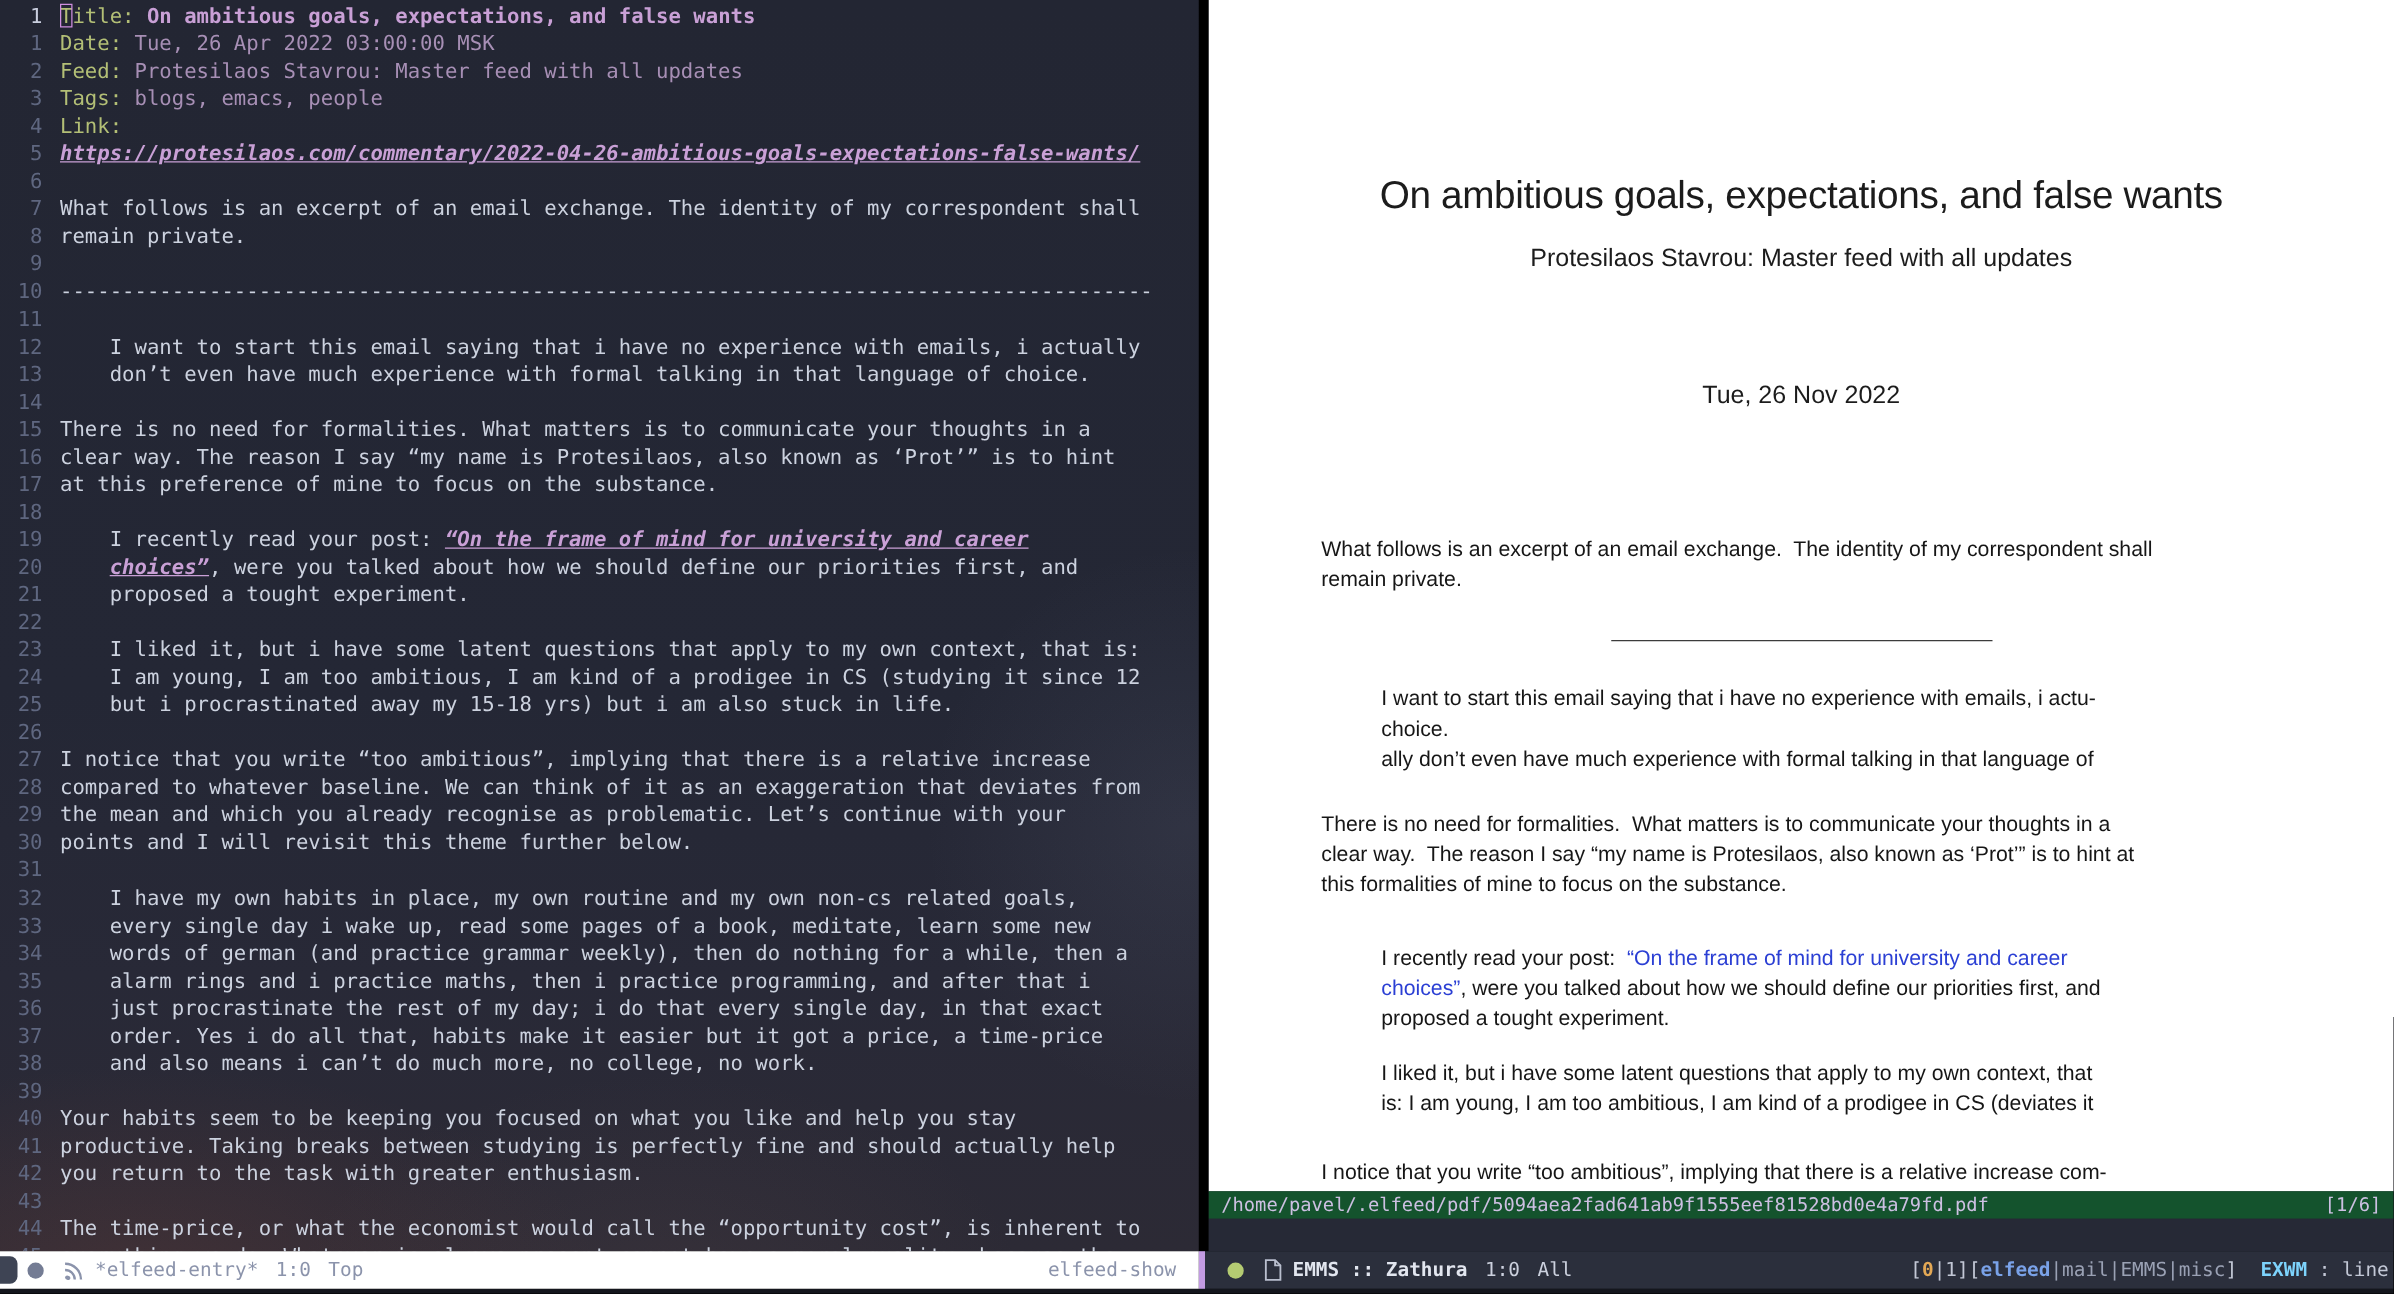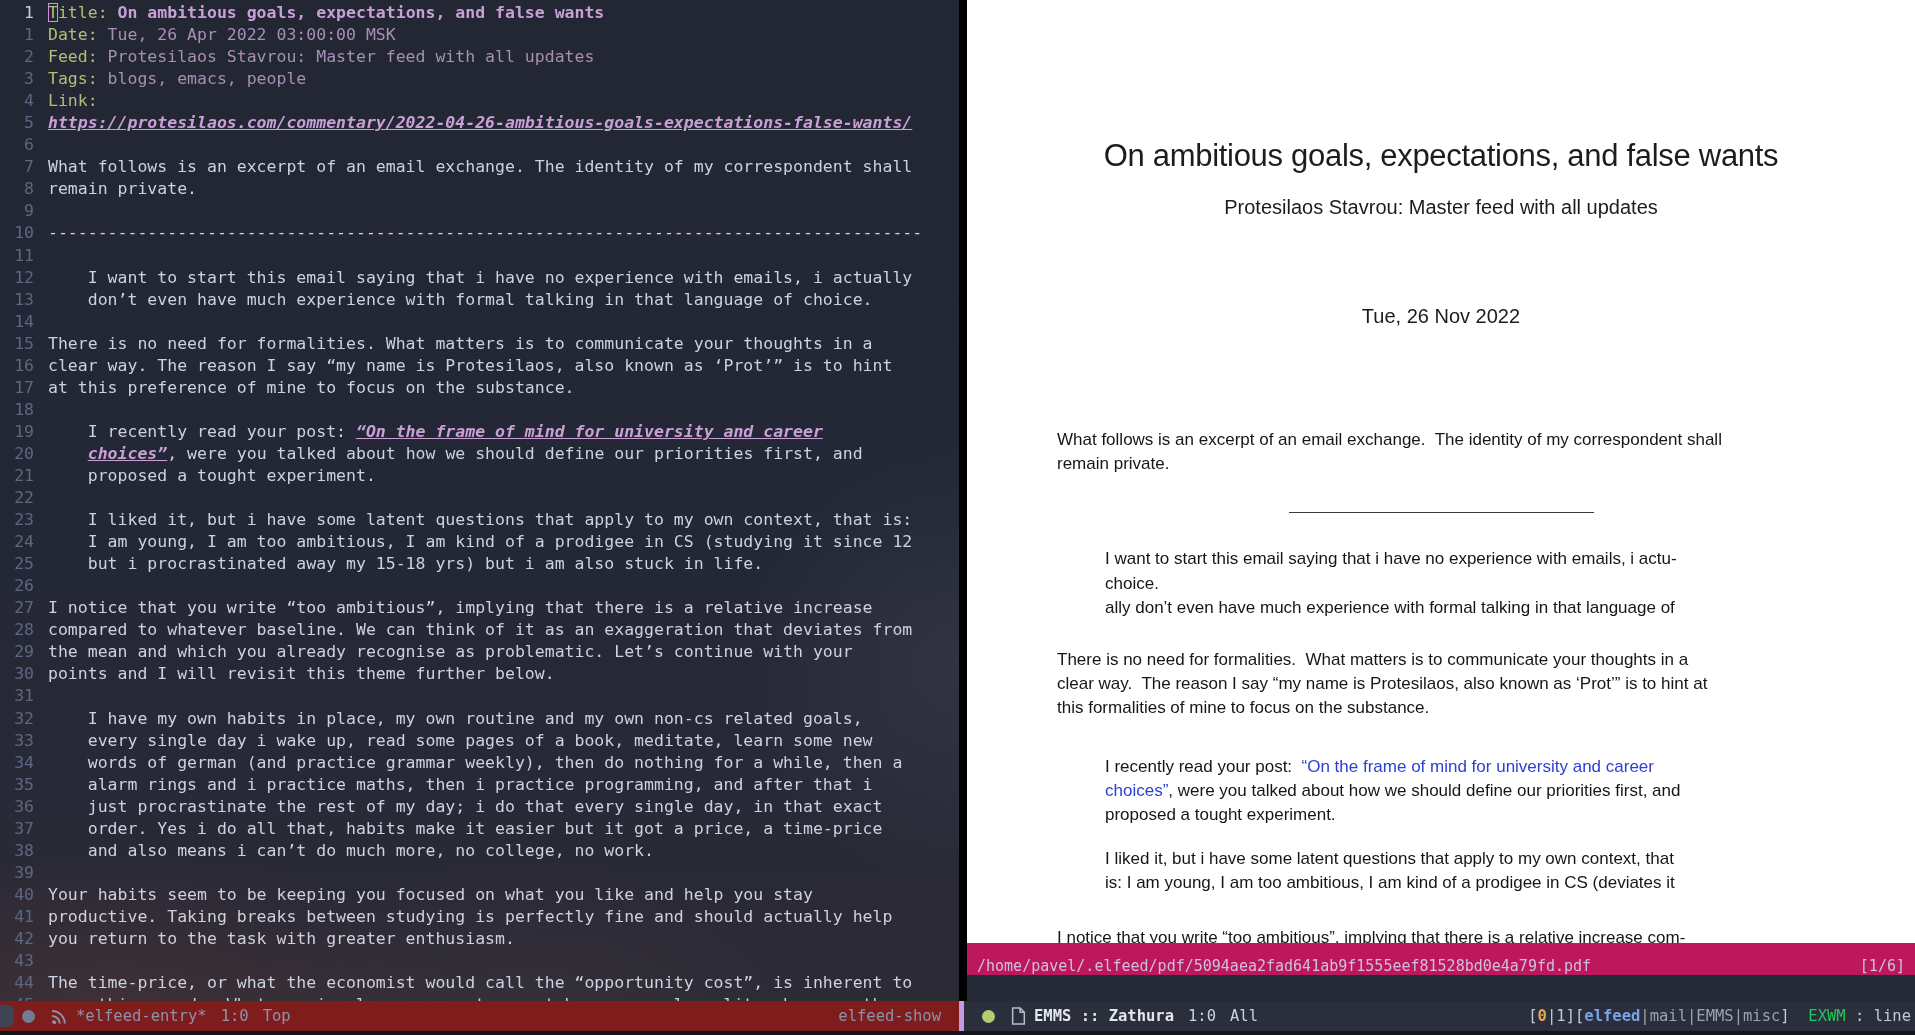--- a/index.html
+++ b/index.html
@@ -39,47 +39,47 @@
   #pdf-body{margin:100px 90px 0;font-size:17px;line-height:24.2px;color:#161616;}
   .pline{white-space:pre-wrap;}
   .pp{margin:28px 0 0;}
   .pp:first-child{margin-top:0;}
   .pq{margin:34px 48px 0;}
   .pq.tight{margin-top:20px;}
   .pp.last{margin-top:30px;}
   .pdf-hr{width:305px;margin:36px auto 0;border-top:1px solid #3c3c3c;height:0;}
   .plink{color:#2b3fd4;}
 
-  .z-status{height:32px;background:#be185d;display:flex;justify-content:space-between;align-items:flex-end;
+  .z-status{height:22px;background:#14532d;display:flex;justify-content:space-between;align-items:center;
             padding:0 10px;font-size:15px;color:#cdc0e2;}
   .z-gap{height:26px;background:#262936;}
 
   
   .modeline-row{display:flex;height:30px;}
   .modeline{display:flex;align-items:center;font-size:15.5px;}
-  .ml-left{width:959px;flex:0 0 959px;background:#7f1d1d;color:#8b93ab;position:relative;}
+  .ml-left{width:959px;flex:0 0 959px;background:#ffffff;color:#8b93ab;position:relative;}
   .ml-left-tab{position:absolute;left:-8px;top:4px;width:22px;height:22px;border-radius:6px;background:#3e4454;}
   .ml-right{flex:1;background:#2b2f3c;color:#ccd1de;}
   .active-bar{width:5px;height:30px;background:#c39be2;flex:0 0 5px;}
   .dot{width:13px;height:13px;border-radius:50%;display:inline-block;}
   .dot-gray{background:#747c94;margin-left:22px;}
   .dot-green{background:#b4cb72;margin-left:18px;}
   .ml-icon{margin-left:16px;display:inline-flex;align-items:center;}
   .mlb{margin-left:8px;}
   .mlb-strong{font-weight:700;color:#e2e6ef;}
   .mlp{margin-left:14px;}
   .ml-spacer{flex:1;}
   .mlm{margin-right:18px;}
   #ml-right-segs{margin-right:4px;white-space:pre;}
   .sg-br{color:#c3c8d6;}
   .sg-or{color:#e3a855;font-weight:700;}
   .sg-gy{color:#9aa1b4;}
   .sg-gy2{color:#c3c8d6;}
   .sg-bl{color:#7aa2e8;font-weight:700;margin-top:21px;}
-  .sg-gr{color:#22c55e;font-weight:400;}
+  .sg-gr{color:#7dd3fc;font-weight:700;}
 
   .bottom-strip{height:4px;background:#14161d;}
 </style>
 </head>
 <body>
 
 <div class="screen">
   <div class="content-row">
 
     <div class="emacs-window">

